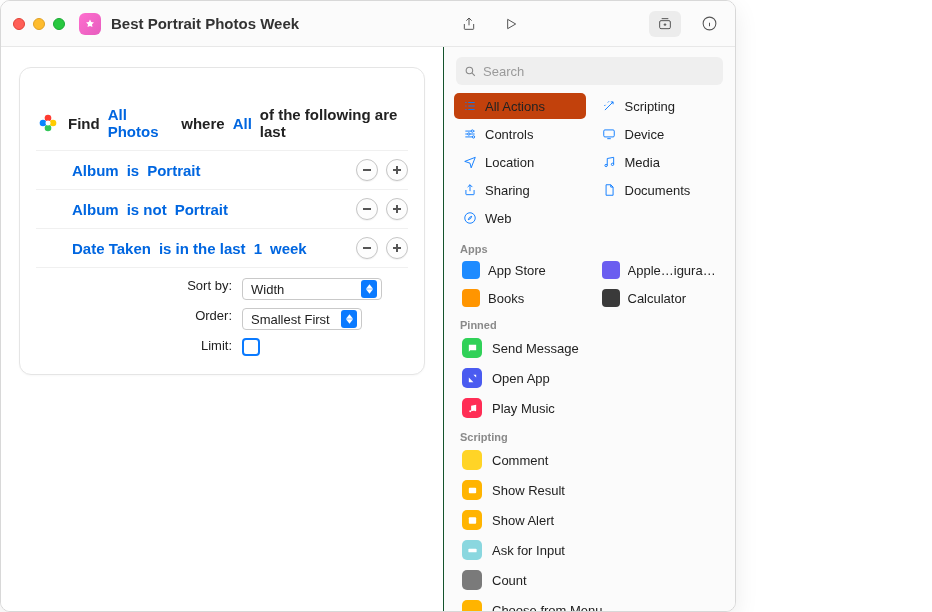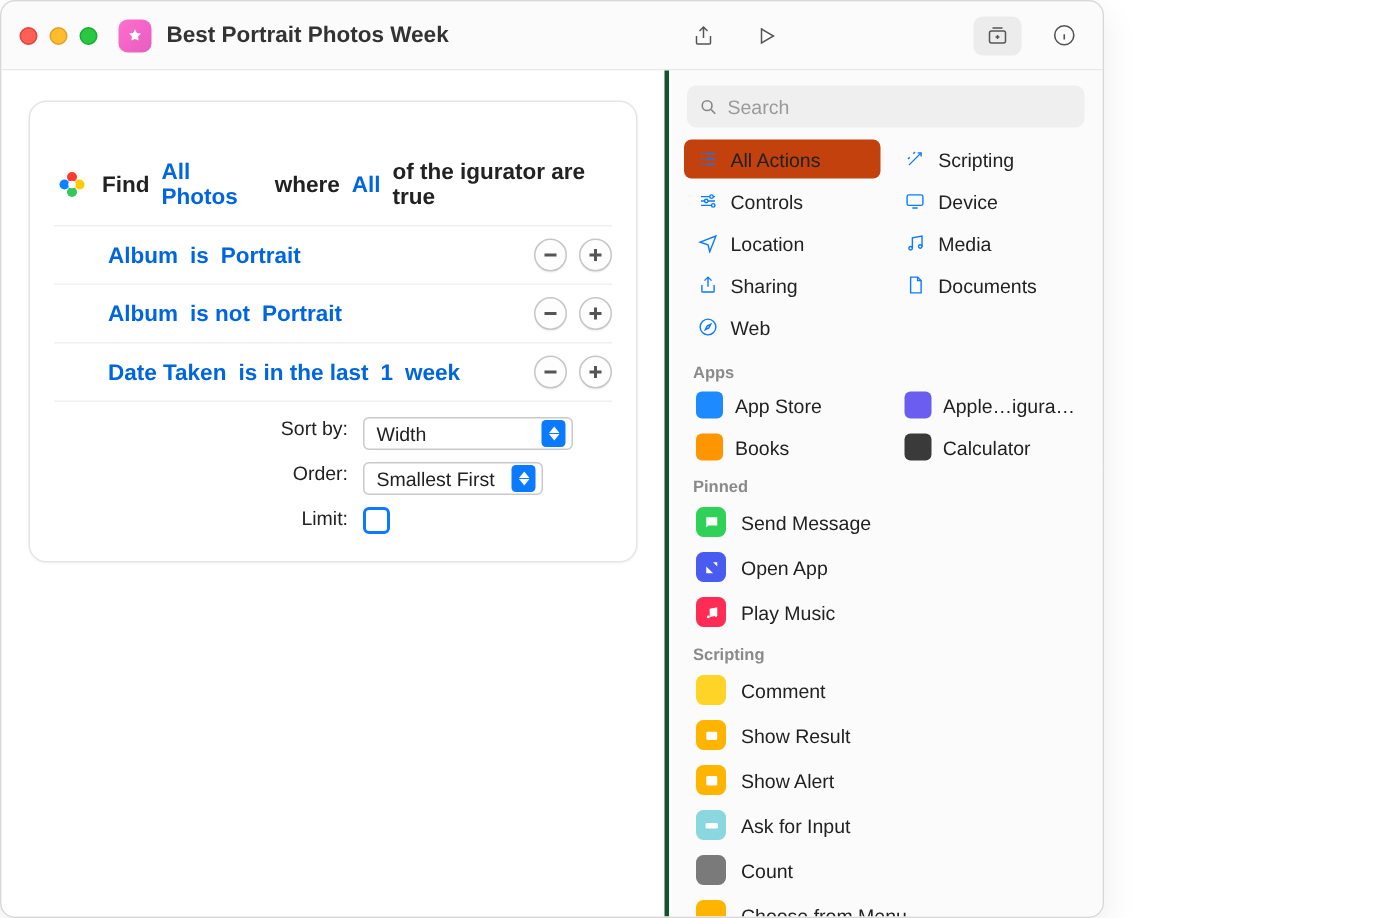--- a/index.html
+++ b/index.html
@@ -153,21 +153,21 @@
   }
   .sel-arrows svg { width:7px; height:5px; fill:#fff; }
   .check {
     width:18px; height:18px; border-radius:4px;
     border:2px solid #0a7aff; background:#fff;
     cursor:pointer;
   }
   
   .sidebar {
     width:292px; flex:none;
-    border-left:3px solid #14532d;
+    border-left:1px solid #14532d;
     background:#fbfbfb;
     display:flex; flex-direction:column;
     min-height:0;
   }
   .search-wrap {
     padding:10px 12px 8px;
   }
   .search {
     height:28px; border-radius:6px;
     background:#efefef;
@@ -314,21 +314,21 @@
               <circle cx="18" cy="12" r="4" fill="#ffcc00"></circle>
               <circle cx="12" cy="18" r="4" fill="#34c759"></circle>
               <circle cx="6" cy="12" r="4" fill="#0a84ff"></circle>
               <circle cx="12" cy="12" r="3" fill="#fff"></circle>
             </svg>
           </div>
           <span class="kw">Find</span>
           <span class="token">All Photos</span>
           <span class="kw">where</span>
           <span class="token">All</span>
-          <span class="kw">of the igurator are true</span>
+          <span class="kw">of the following are last</span>
         </div>
 
         <div class="row filter-row">
           <span class="token">Album</span>
           <span class="token">is</span>
           <span class="token">Portrait</span>
           <div class="row-spacer"></div>
           <div class="circ-btn">
             <svg viewBox="0 0 10 10">
                 <path d="M1 5h8"></path>

